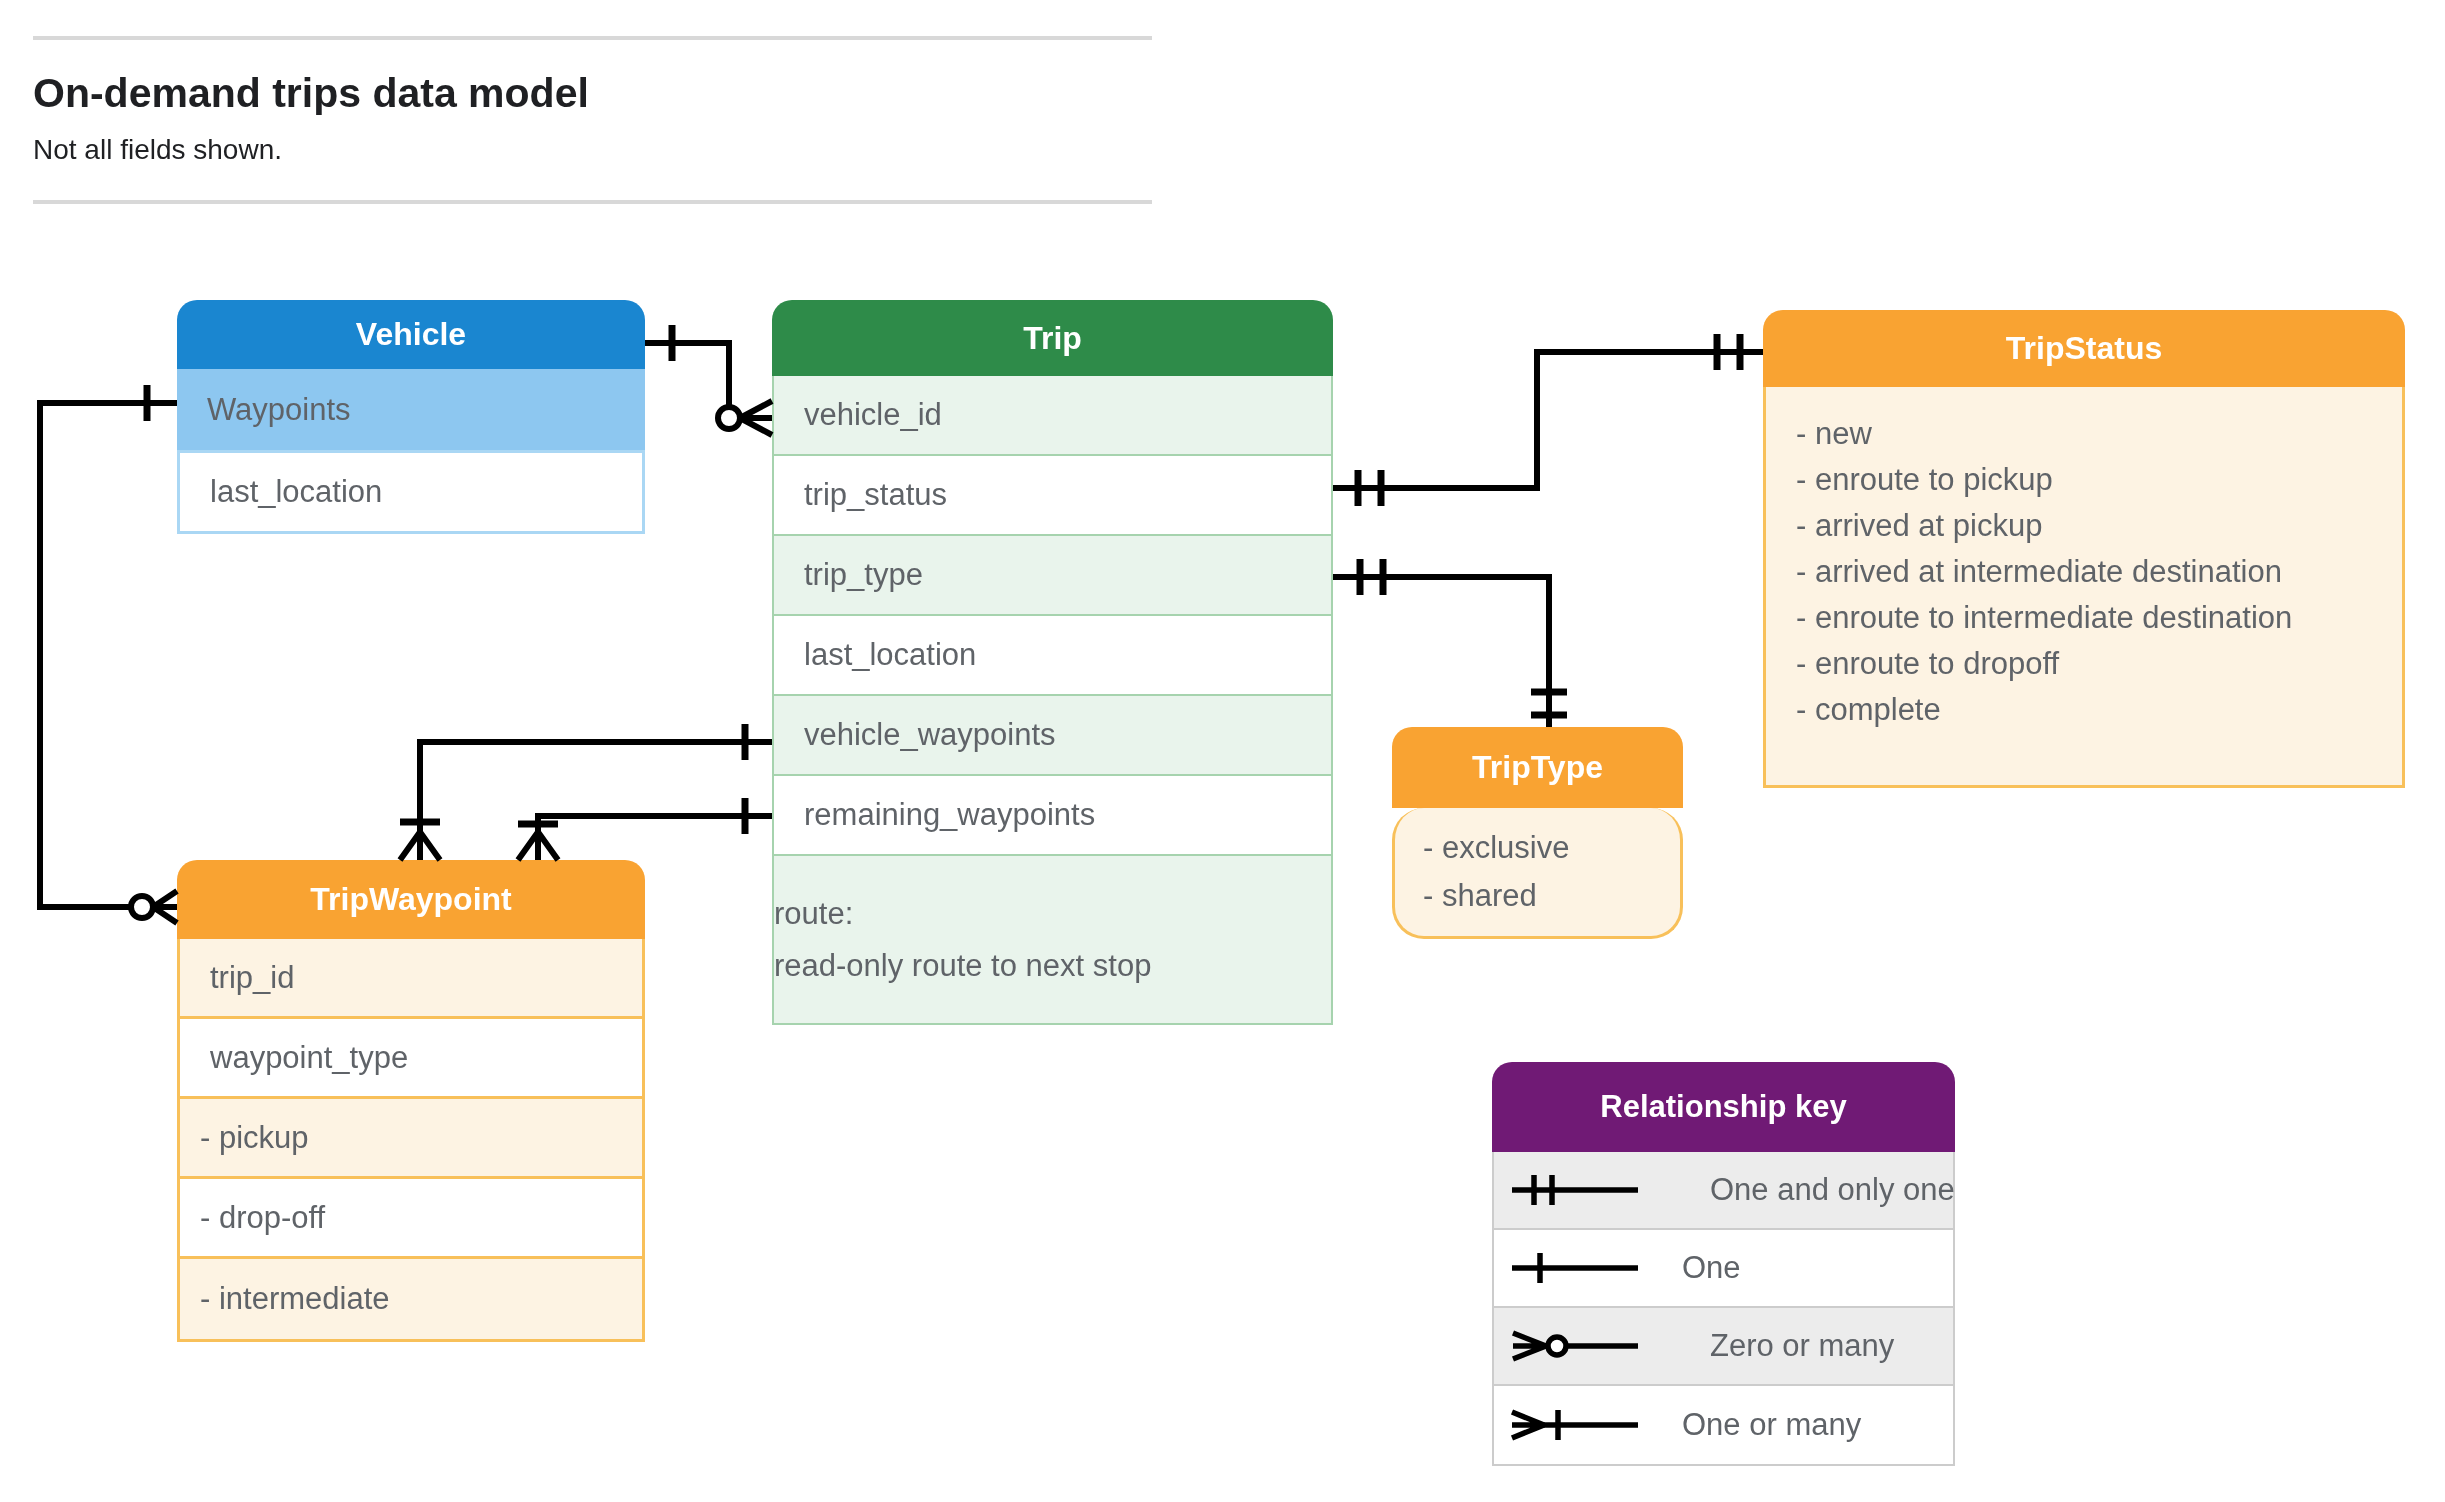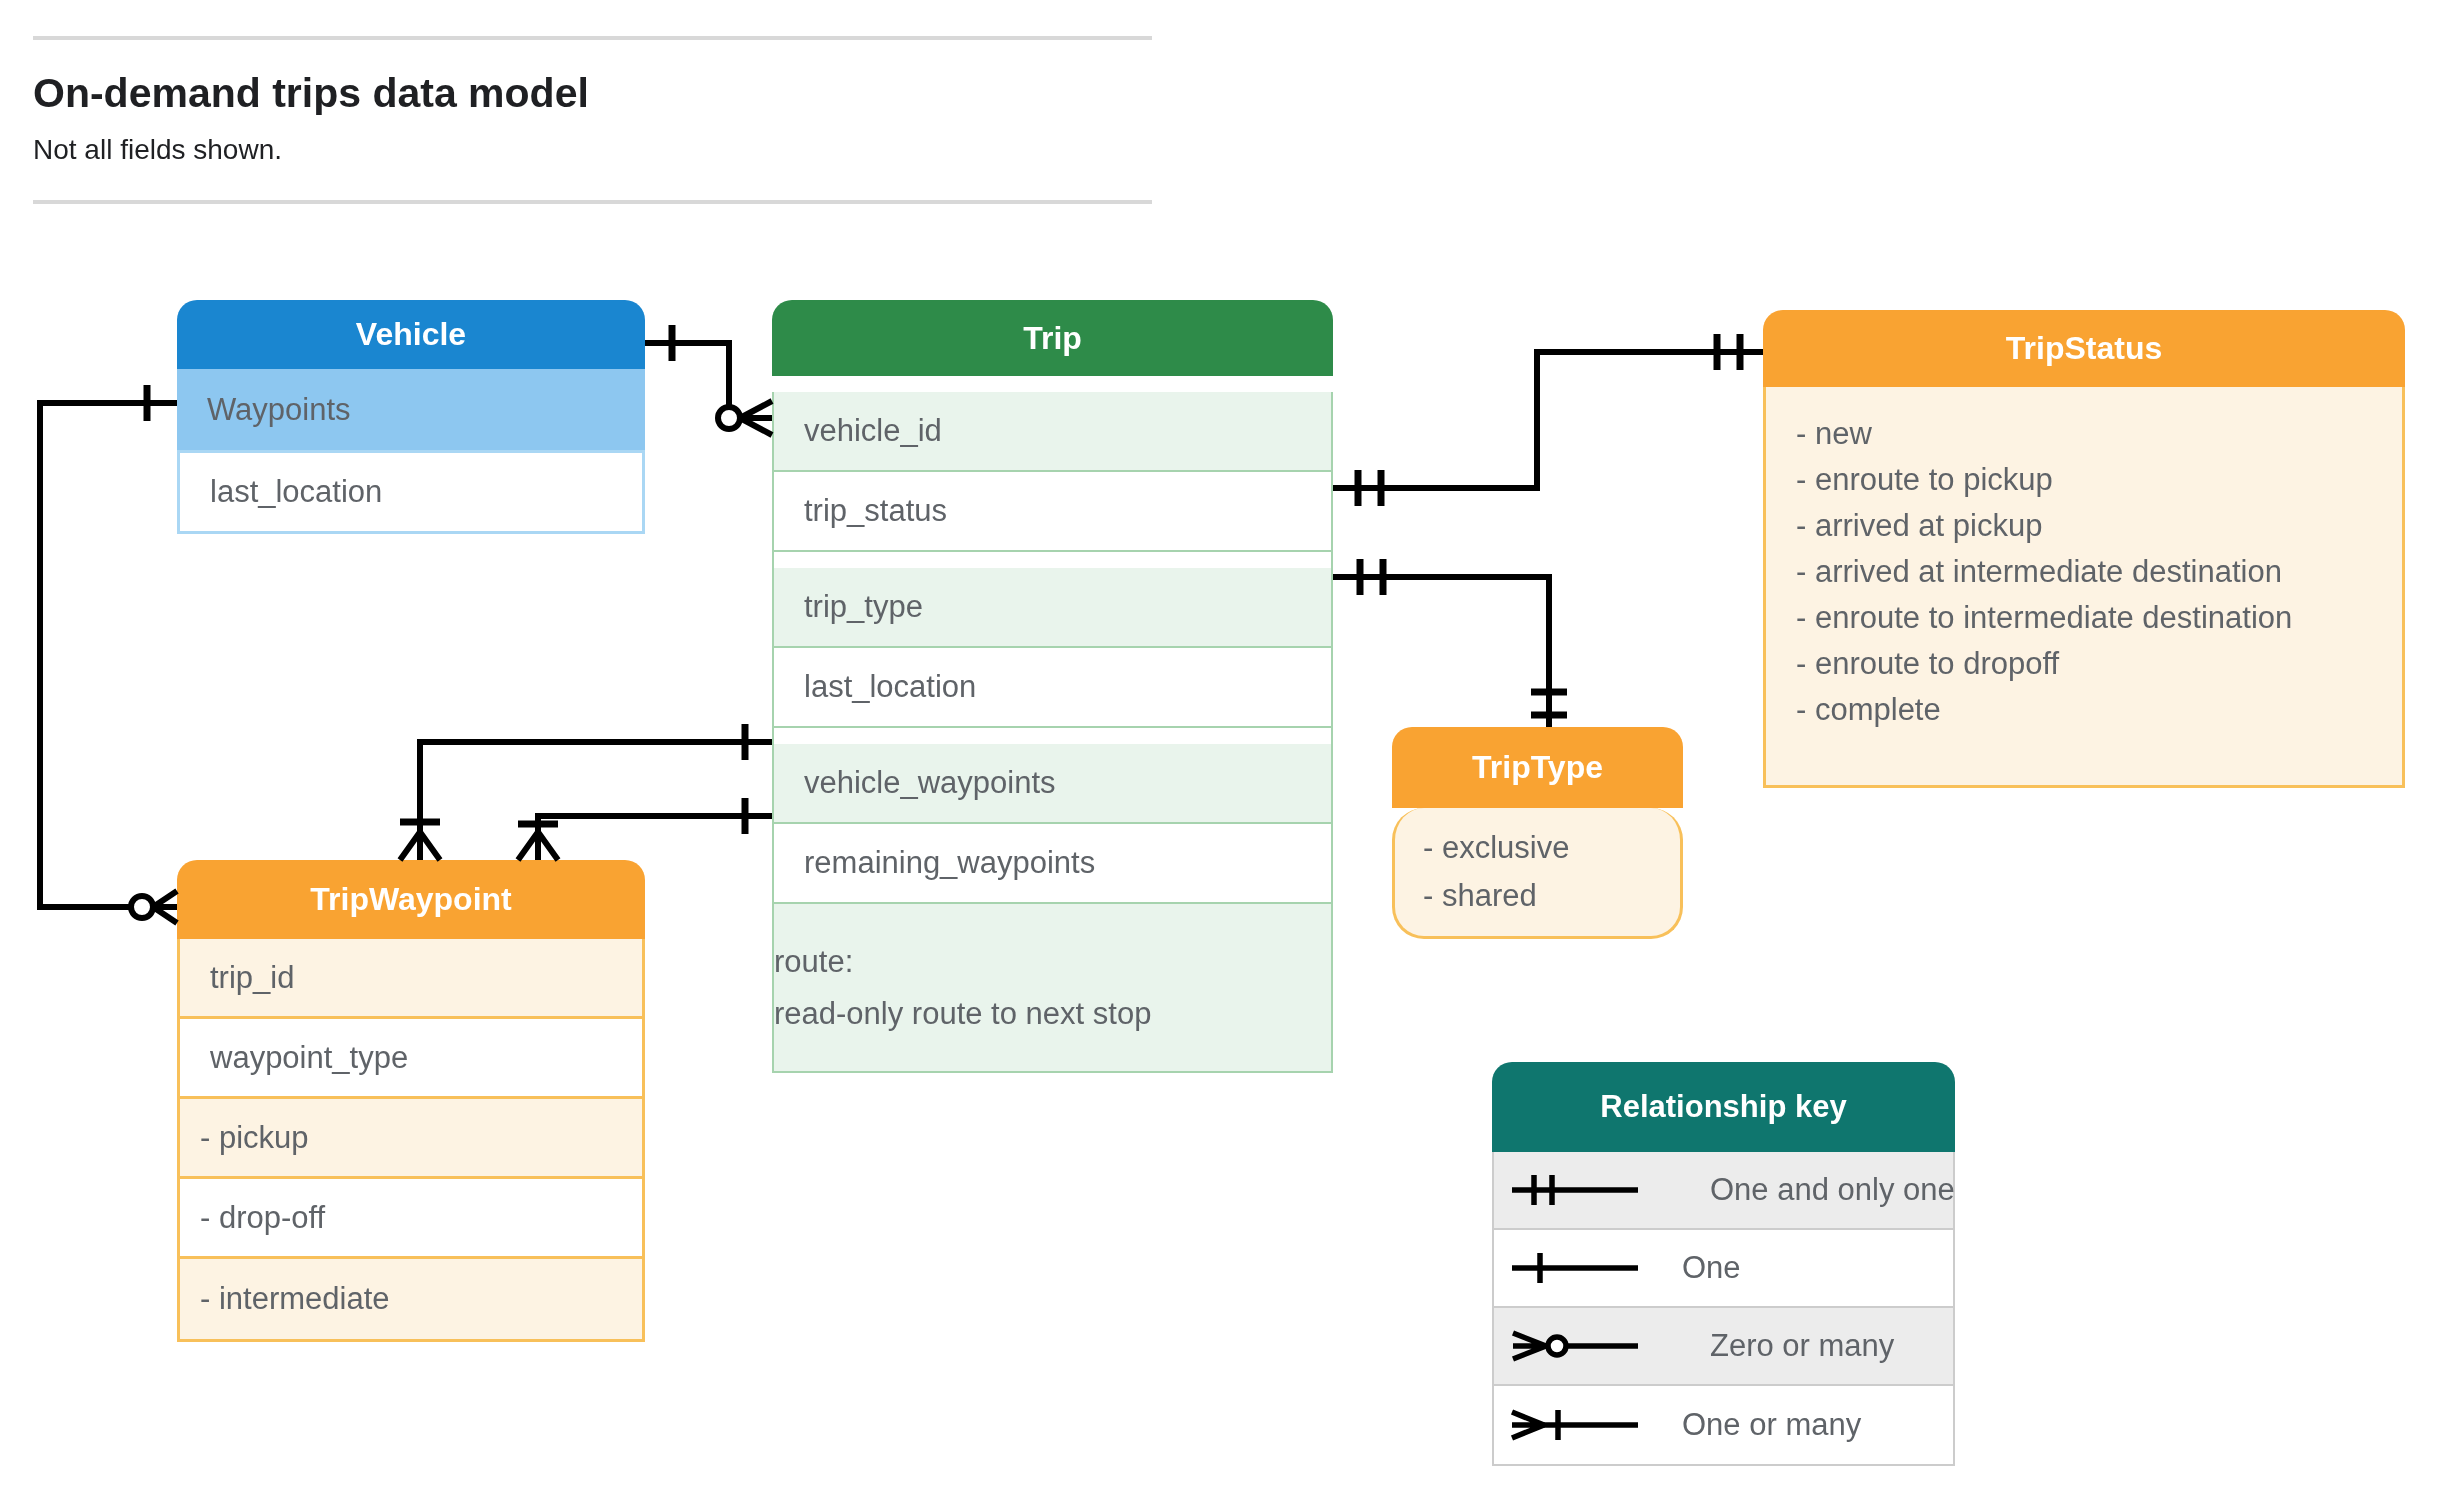--- a/index.html
+++ b/index.html
@@ -26,21 +26,21 @@
   .vehicle { left:177px; top:300px; width:468px; }
   .vehicle .hdr { height:69px; background:#1a86d0; }
   .vehicle .row-hl { height:81px; background:#8dc7f0; }
   .vehicle .row-plain { height:84px; background:#fff; border:3px solid #aad7f4; }
 
   
   .trip { left:772px; top:300px; width:561px; }
   .trip .hdr { height:76px; background:#2e8b49; }
   .trip .body { border:2px solid #a6d3ae; border-top:none; background:#fff; }
   .trip .row { height:80px; border-bottom:2px solid #a6d3ae; }
-  .trip .row.tint { background:#e9f4ec;margin-top:16px; }
+  .trip .row.tint { background:#e9f4ec; }
   .trip .row-route { height:167px; border-bottom:none; background:#e9f4ec;
     display:flex; flex-direction:column; align-items:flex-start; justify-content:center;
     font-size:31px; color:#5f6368; line-height:52px; }
 
   
   .orange .hdr { background:#f9a332; }
   .cream-body { background:#fdf3e3; border:3px solid #f8c05a; border-top:none; }
 
   
   .tripstatus { left:1763px; top:310px; width:642px; }
@@ -58,21 +58,21 @@
   .tripwaypoint { left:177px; top:860px; width:468px; }
   .tripwaypoint .hdr { height:79px; }
   .tripwaypoint .body { border:3px solid #f8c05a; border-top:none; }
   .tripwaypoint .row { height:80px; border-bottom:3px solid #f8c05a; background:#fff; }
   .tripwaypoint .row:last-child { border-bottom:none; }
   .tripwaypoint .row.tint { background:#fdf3e3; }
   .tripwaypoint .row.indent { padding-left:20px; }
 
   
   .legend { left:1492px; top:1062px; width:463px; }
-  .legend .hdr { height:90px; background:#0f766e; font-size:31px; }
+  .legend .hdr { height:90px; background:#701a75; font-size:31px; }
   .legend .body { border:2px solid #cccccc; border-top:none; background:#fff; }
   .legend .lrow { height:78px; display:flex; align-items:center; border-bottom:2px solid #cccccc; }
   .legend .lrow:last-child { border-bottom:none; }
   .legend .lrow.tint { background:#ececec;gap:28px; }
   .legend .sym { width:130px; height:40px; margin-left:16px; flex:none; }
   .legend .lbl { font-size:31px; color:#5f6368; margin-left:42px; white-space:nowrap; }
 
   .connectors { position:absolute; left:0; top:0; width:2445px; height:1502px; pointer-events:none; }
   .connectors path, .connectors line { stroke:#000; fill:none; }
 </style>

